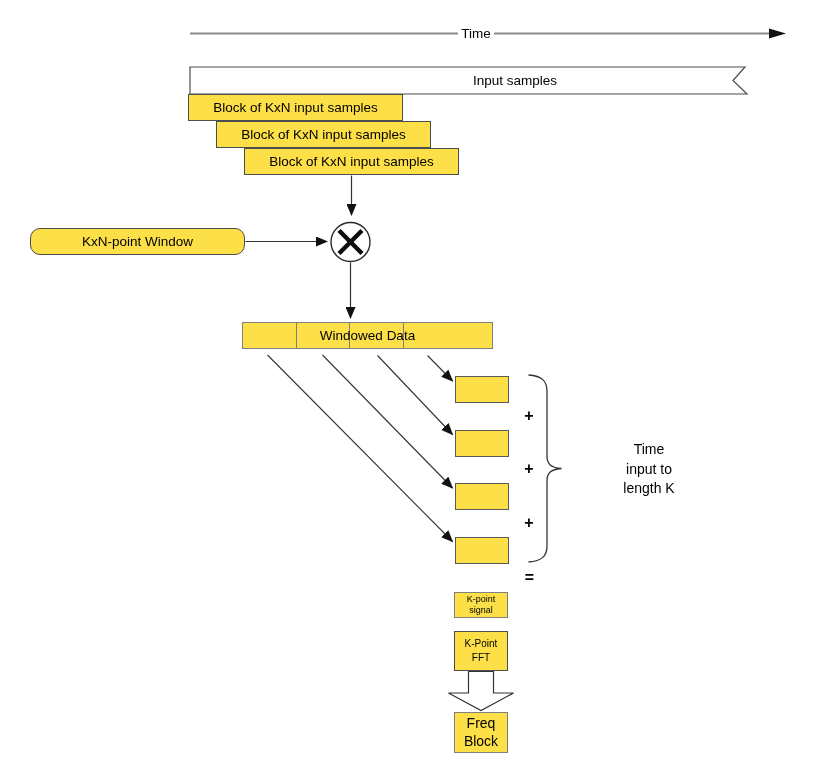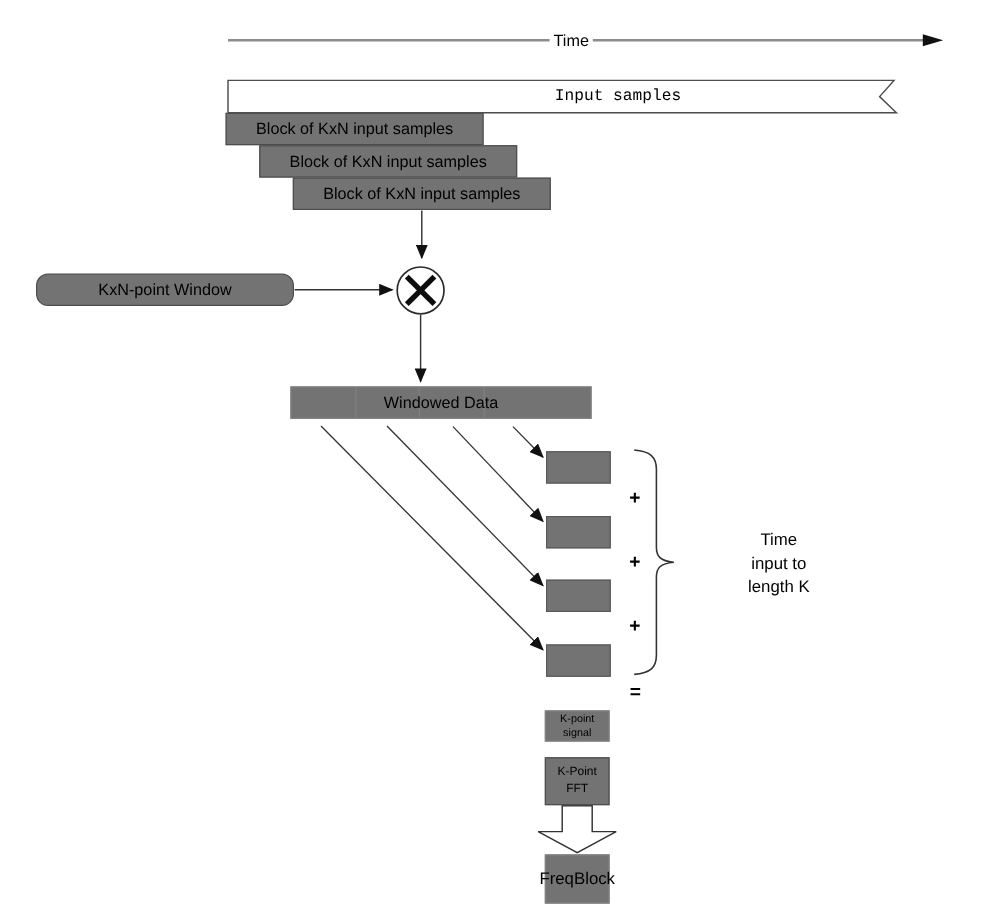--- a/index.html
+++ b/index.html
@@ -2,38 +2,38 @@
 <html><head>
 <meta charset="utf-8">
 <style>
   html,body{margin:0;padding:0;background:#ffffff;}
   #canvas{
     position:relative;width:836px;height:767px;background:#ffffff;overflow:hidden;
     font-family:"Liberation Sans","DejaVu Sans",sans-serif;color:#000;
   }
   #shapes{position:absolute;left:0;top:0;width:836px;height:767px;}
   .box{
-    position:absolute;box-sizing:border-box;background:#737373;border:1px solid #4d4d4d;
+    position:absolute;box-sizing:border-box;background:#fde047;border:1px solid #4d4d4d;
     display:flex;align-items:center;justify-content:center;text-align:center;
     font-size:13.5px;line-height:1.15;
   }
   .box-gray{border-color:#808080;}
   .box-mid{border-color:#595959;}
   .plain-label{
     position:absolute;box-sizing:border-box;display:flex;align-items:center;justify-content:center;
     text-align:center;font-size:13.5px;margin-left:47px;
   }
   .time-label{background:#fff;font-size:13.5px;}
   .divider{position:absolute;top:0;bottom:0;width:1px;background:#808080;}
   .op{font-weight:bold;font-size:16px;line-height:16px;}
   .alias-text{font-size:14px;line-height:19.5px;}
   .alias-text span{display:block;}
   .small-2line{flex-direction:column;font-size:9px;line-height:11.5px;}
   .fft-2line{flex-direction:column;font-size:10px;line-height:14.5px;}
-  .freq-2line{flex-direction:row;font-size:14px;line-height:18px;}
+  .freq-2line{flex-direction:column;font-size:14px;line-height:18px;}
 </style>
 </head>
 <body>
 
 <div id="canvas">
 
   <svg id="shapes" viewBox="0 0 836 767">
     <defs>
       <marker id="ah" markerWidth="12" markerHeight="10" refX="11" refY="5" orient="auto" markerUnits="userSpaceOnUse">
         <path d="M0,0 L12,5 L0,10 Z" fill="#111111"></path>
@@ -65,21 +65,21 @@
     <line x1="427.5" y1="355.5" x2="452.5" y2="381" stroke="#333333" stroke-width="1.1" marker-end="url(#ah)"></line>
 
     <path d="M528.5,375 C542,376 547,381 547,391 L547,456 C547,463.5 550,467.5 561.5,468.5
              C550,469.5 547,473.5 547,481 L547,546 C547,556 542,561 528.5,562" fill="none" stroke="#333333" stroke-width="1.3"></path>
 
     <polygon points="468.5,671.5 493.5,671.5 493.5,693 513.5,693 481,710.5 448.5,693 468.5,693" fill="#ffffff" stroke="#333333" stroke-width="1.2"></polygon>
   </svg>
 
   <div class="plain-label time-label" style="left:411px;top:25.5px;width:36px;height:16px;">Time</div>
 
-  <div class="plain-label" style="left:190px;top:67px;width:556px;height:27px;font-family:Liberation Mono, monospace;">Input samples</div>
+  <div class="plain-label" style="left:190px;top:67px;width:556px;height:27px;">Input samples</div>
 
   <div class="box" style="left:188px;top:94px;width:215px;height:27px;">
     <span>Block of KxN input samples</span>
   </div>
   <div class="box" style="left:216px;top:121px;width:215px;height:27px;">
     <span>Block of KxN input samples</span>
   </div>
   <div class="box" style="left:244px;top:148px;width:215px;height:27px;">
     <span>Block of KxN input samples</span>
   </div>

